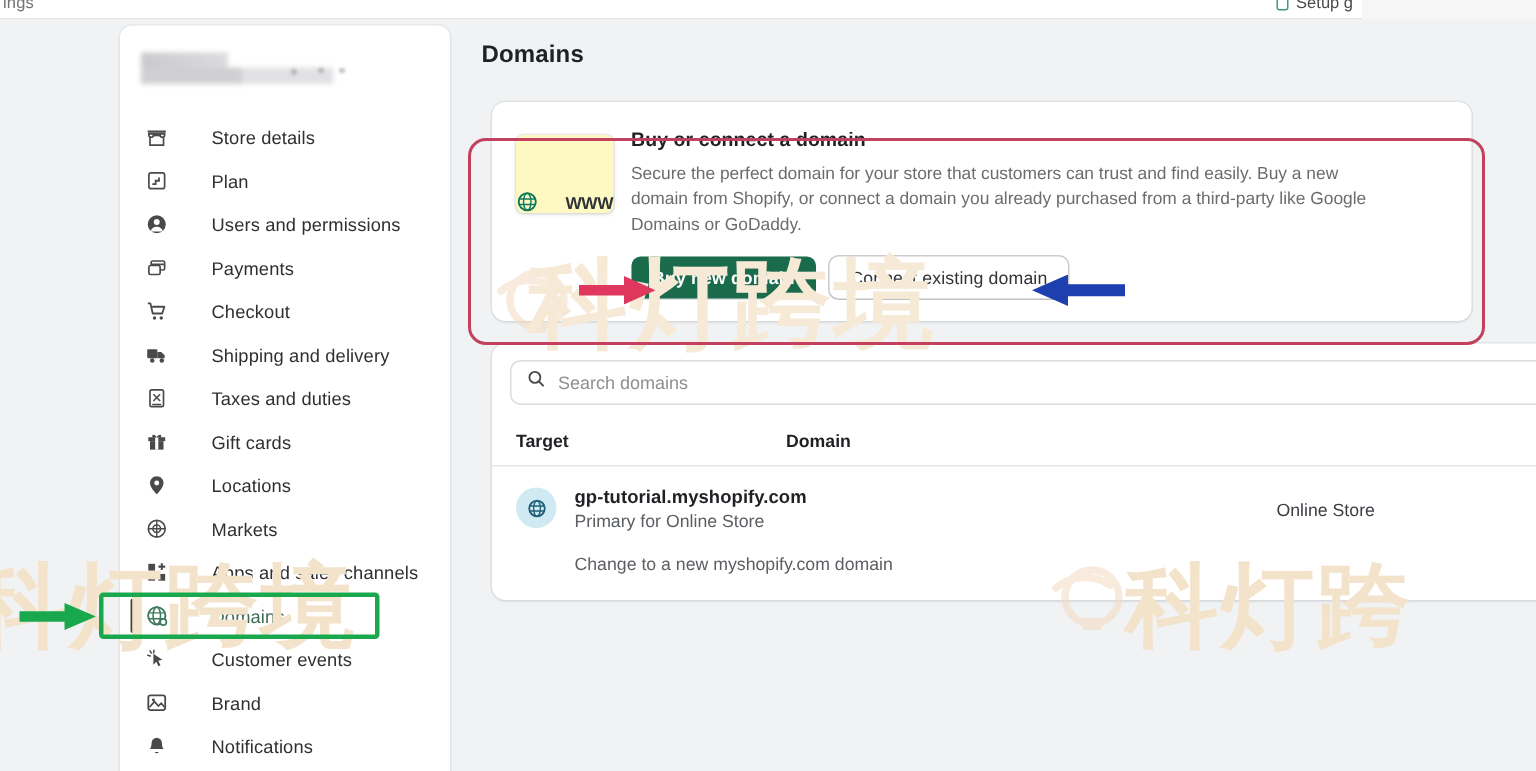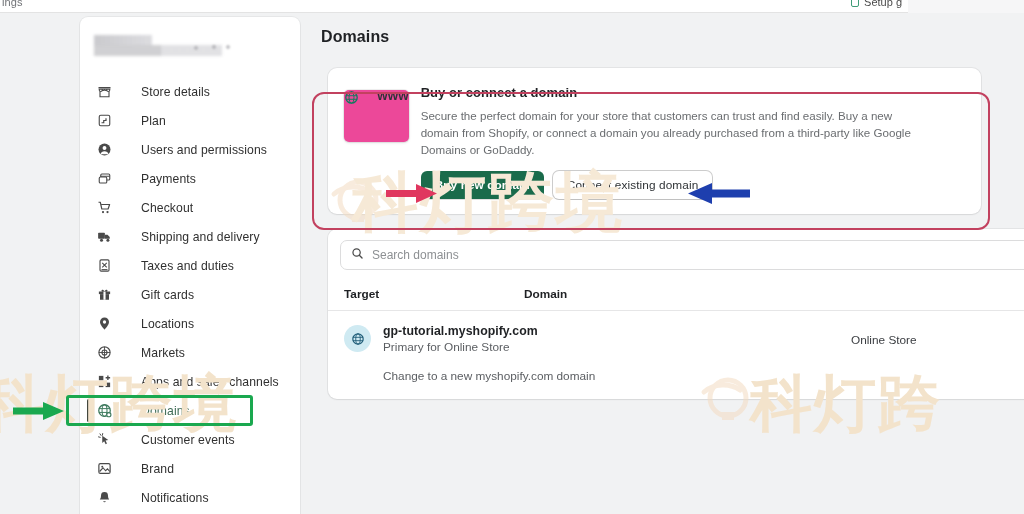--- a/index.html
+++ b/index.html
@@ -156,24 +156,24 @@
     border-radius: 9px;
     box-shadow: 0 0 0 1px rgba(0,0,0,0.055), 0 1px 2px rgba(0,0,0,0.06);
     padding: 16px 16px 15px 16px;
     display: flex;
     gap: 12px;
   }
   .www-card {
     flex: 0 0 58px;
     height: 52px;
     margin-top: 6px;
-    background: #ec4899;
+    background: #fef9c3;
     border-radius: 5px;
     box-shadow: 0 0 0 1px rgba(0,0,0,0.06), 0 1px 3px rgba(0,0,0,0.10);
-    display: flex; align-items: flex-start; justify-content: center;
+    display: flex; align-items: flex-end; justify-content: center;
     gap: 18px;
   }
   .www-card .wlabel {
     font-size: 11.5px; font-weight: bold; color: #2f3336; letter-spacing: -.3px;
   }
   .banner-body { flex: 1 1 auto; padding-top: 1px; }
   .banner-title {
     font-size: 13px; font-weight: bold; color: #1f2124;
     letter-spacing: .05px;
     margin-bottom: 7px;

